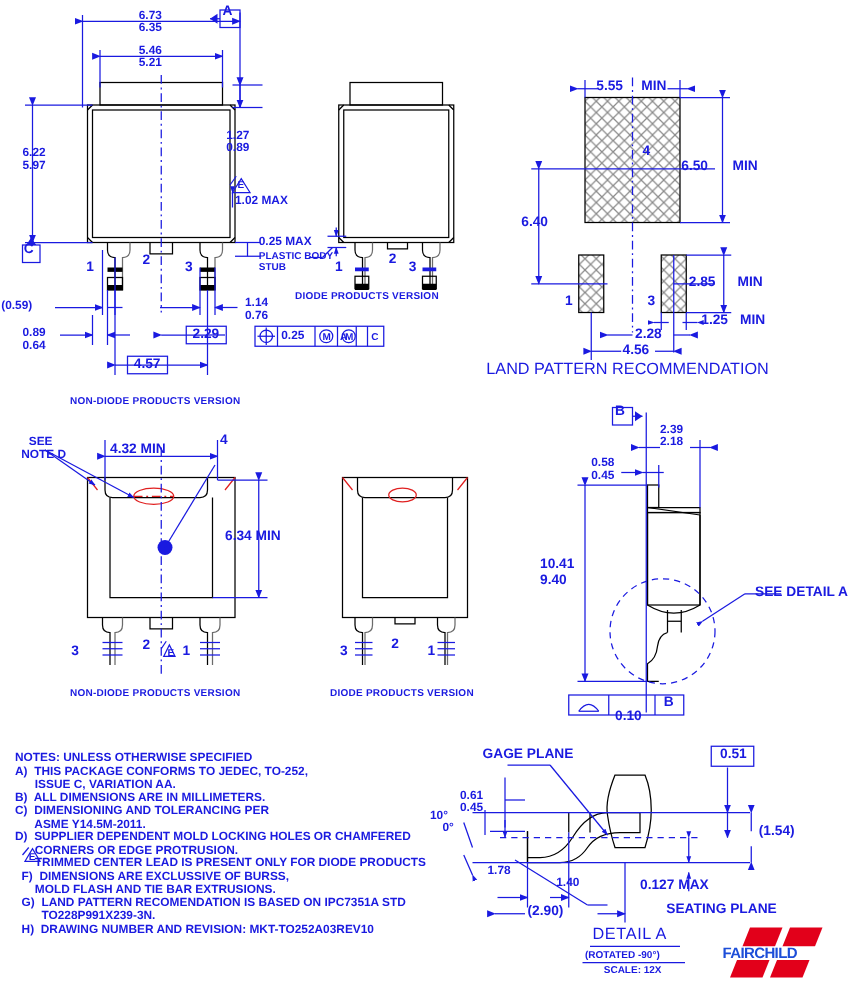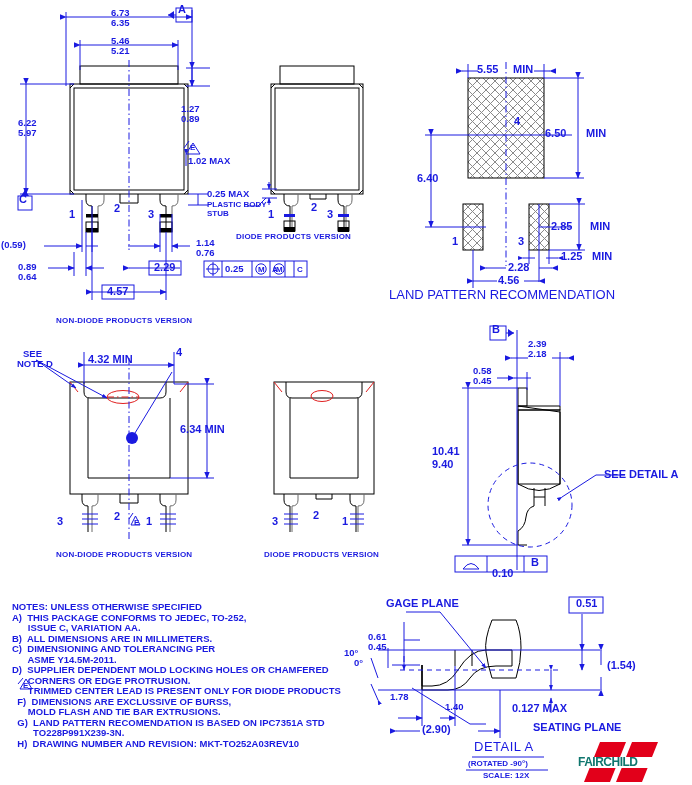--- a/index.html
+++ b/index.html
@@ -466,21 +466,21 @@
 <div class="txt b med" style="left:512px;top:703px;">0.127 MAX</div>
 <div class="txt b med" style="left:607px;top:660px;">(1.54)</div>
 <div class="txt b med" style="left:576px;top:598px;">0.51</div>
 <div class="txt b med" style="left:533px;top:722px;">SEATING PLANE</div>
 <div class="txt big" style="left:474px;top:742px;letter-spacing:.5px;">DETAIL A</div>
 <div class="txt b small" style="left:468px;top:759px;">(ROTATED -90°)</div>
 <div class="txt b small" style="left:483px;top:771px;">SCALE: 12X</div>
 
 <div style="position:absolute;left:578px;top:755px;width:80px;height:14px;
             font-family:'Liberation Sans',sans-serif;font-size:12px;font-weight:bold;
-            color:#0f766e;letter-spacing:-0.5px;line-height:14px;">FAIRCHILD</div>
+            color:#1d4ed8;letter-spacing:-0.5px;line-height:14px;">FAIRCHILD</div>
 
 <div id="notes-block" style="position:absolute;left:12px;top:602px;width:350px;">
   <div class="txt b" style="position:static;">NOTES: UNLESS OTHERWISE SPECIFIED</div>
   <div id="notes-list">
         <div class="txt b" style="position: static;">A)  THIS PACKAGE CONFORMS TO JEDEC, TO-252,</div>
         <div class="txt b" style="position: static;">      ISSUE C, VARIATION AA.</div>
         <div class="txt b" style="position: static;">B)  ALL DIMENSIONS ARE IN MILLIMETERS.</div>
         <div class="txt b" style="position: static;">C)  DIMENSIONING AND TOLERANCING PER</div>
         <div class="txt b" style="position: static;">      ASME Y14.5M-2011.</div>
         <div class="txt b" style="position: static;">D)  SUPPLIER DEPENDENT MOLD LOCKING HOLES OR CHAMFERED</div>

